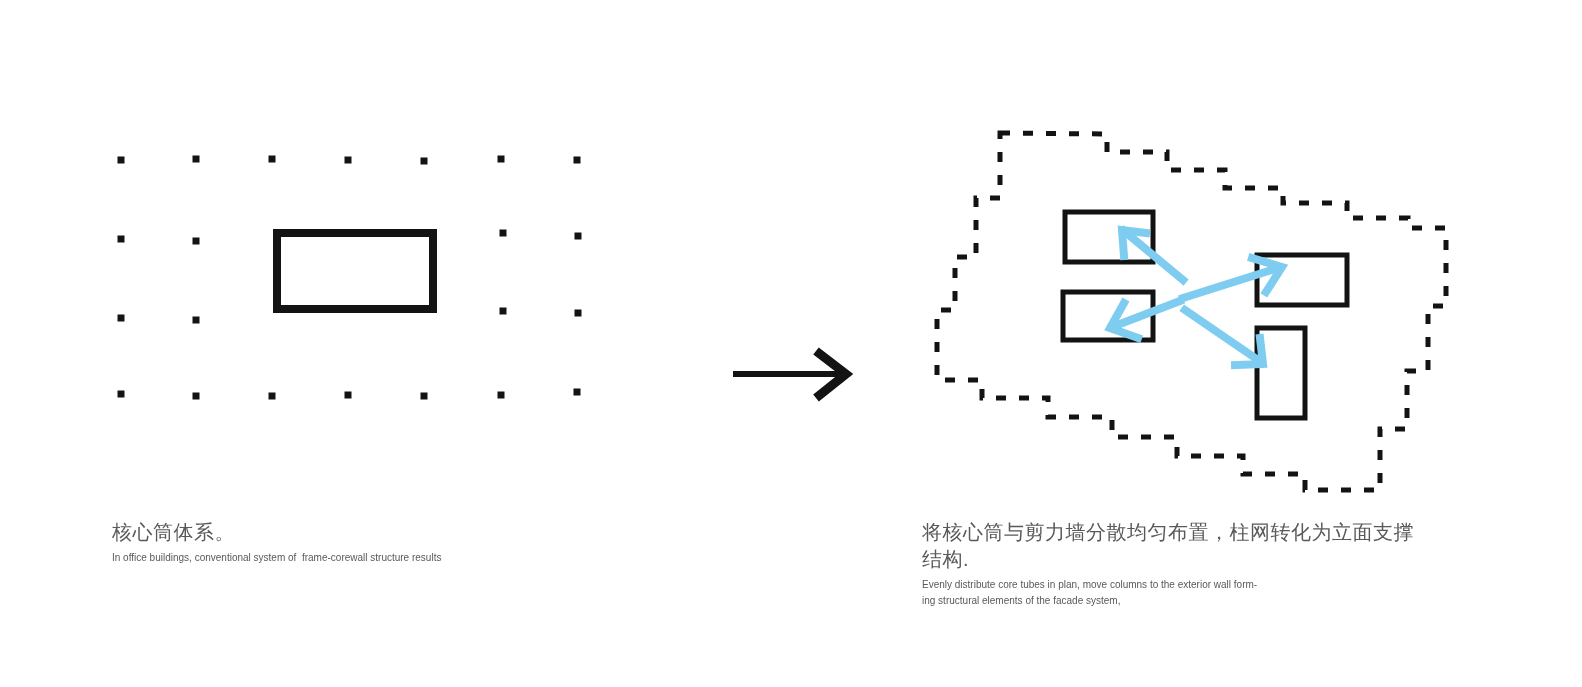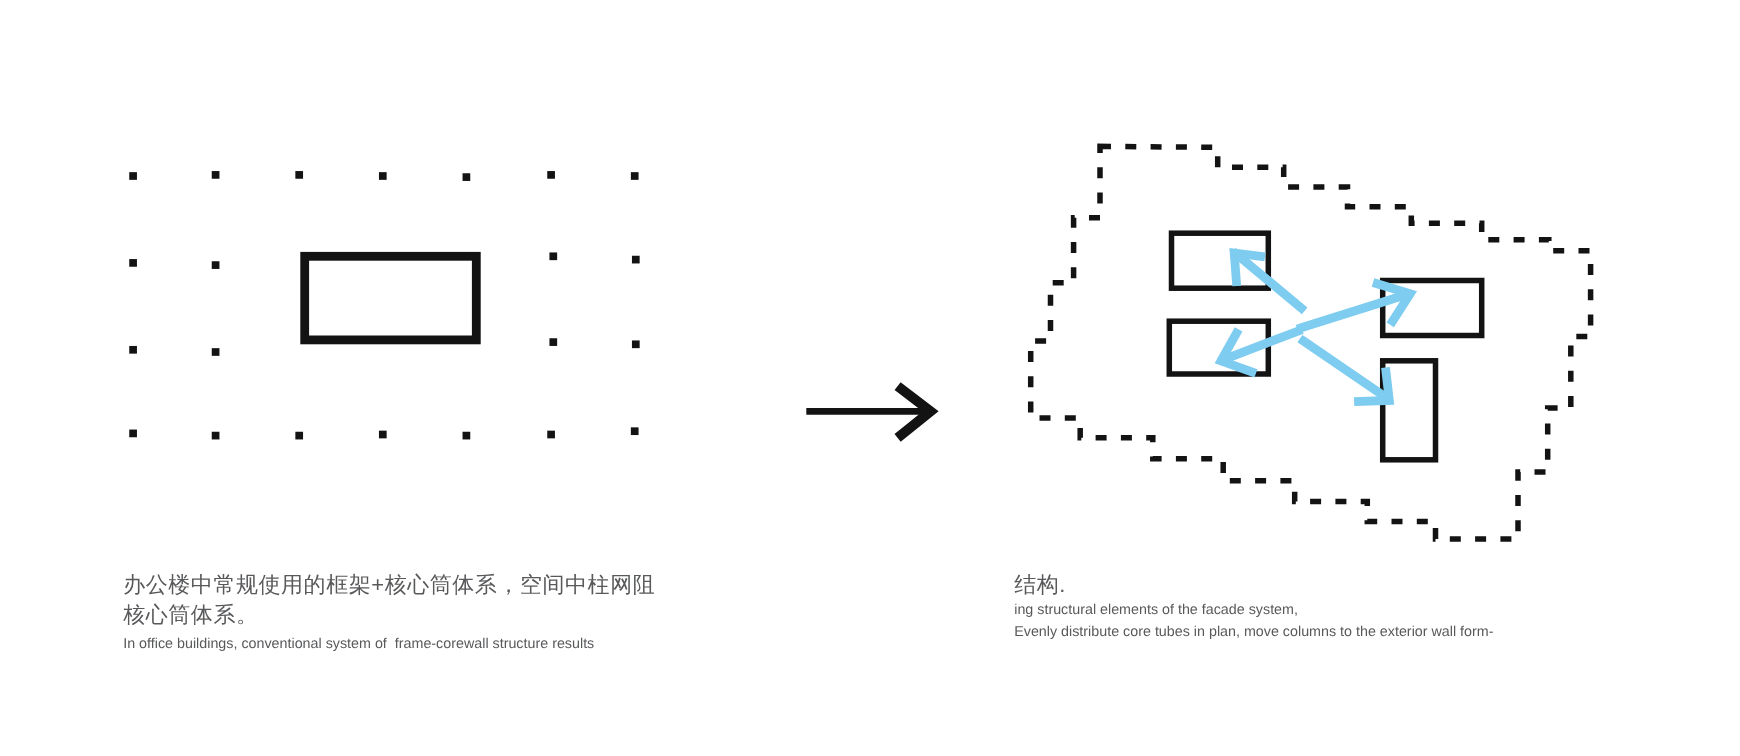--- a/index.html
+++ b/index.html
@@ -23,21 +23,21 @@
     color: #58595b;
   }
   .caption-left  { left: 112px; width: 500px; }
   .caption-right { left: 922px; width: 510px; }
   .caption .zh {
     font-size: 20px;
     line-height: 27px;
     letter-spacing: 0.5px;
   }
   .caption .en {
-    font-size: 13px;
+    font-size: 10px;
     line-height: 15.5px;
     white-space: pre-wrap;
   }
   .caption .en.first { margin-top: 4px; }
 </style>
 </head>
 <body>
 
 <div class="canvas">
 
@@ -76,24 +76,24 @@
       <polyline points="1146 233 1122 230 1124 256" fill="none" stroke="#7ecdf0" stroke-width="8" stroke-linecap="square" stroke-linejoin="miter"></polyline>
       <line x1="1183" y1="298" x2="1278" y2="268" stroke="#7ecdf0" stroke-width="8" stroke-linecap="square"></line>
       <polyline points="1252 258 1282 267 1266 292" fill="none" stroke="#7ecdf0" stroke-width="8" stroke-linecap="square" stroke-linejoin="miter"></polyline>
       <line x1="1180" y1="301" x2="1112" y2="327" stroke="#7ecdf0" stroke-width="8" stroke-linecap="square"></line>
       <polyline points="1124 303 1110 328 1138 338" fill="none" stroke="#7ecdf0" stroke-width="8" stroke-linecap="square" stroke-linejoin="miter"></polyline>
       <line x1="1185" y1="310" x2="1261" y2="362" stroke="#7ecdf0" stroke-width="8" stroke-linecap="square"></line>
       <polyline points="1260 338 1263 364 1235 365" fill="none" stroke="#7ecdf0" stroke-width="8" stroke-linecap="square" stroke-linejoin="miter"></polyline>
     </svg>
 
   <div class="caption caption-left">
-    <div class="zh">办公楼中常规使用的框架+核心筒体系，空间中柱网阻</div>
     <div class="zh">核心筒体系。</div>
     <div class="en first">In office buildings, conventional system of  frame-corewall structure results</div>
   </div>
 
   <div class="caption caption-right">
+    <div class="zh">将核心筒与剪力墙分散均匀布置，柱网转化为立面支撑</div>
     <div class="zh">结构.</div>
+    <div class="en first">Evenly distribute core tubes in plan, move columns to the exterior wall form-</div>
     <div class="en">ing structural elements of the facade system,</div>
-    <div class="en first">Evenly distribute core tubes in plan, move columns to the exterior wall form-</div>
   </div>
 
 </div>
 
 </body></html>

